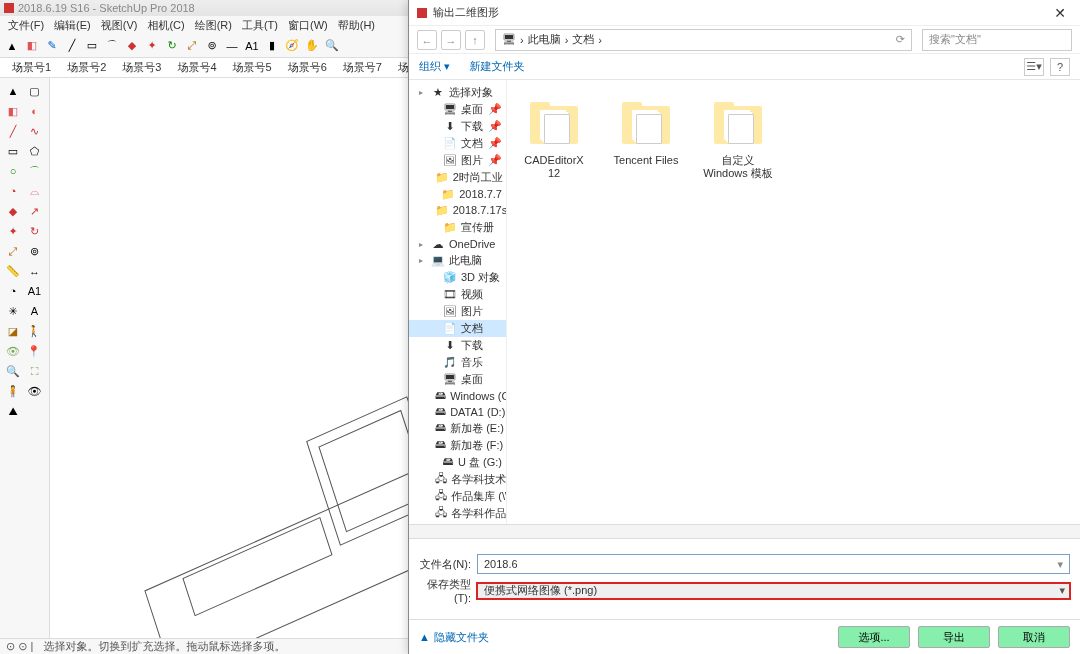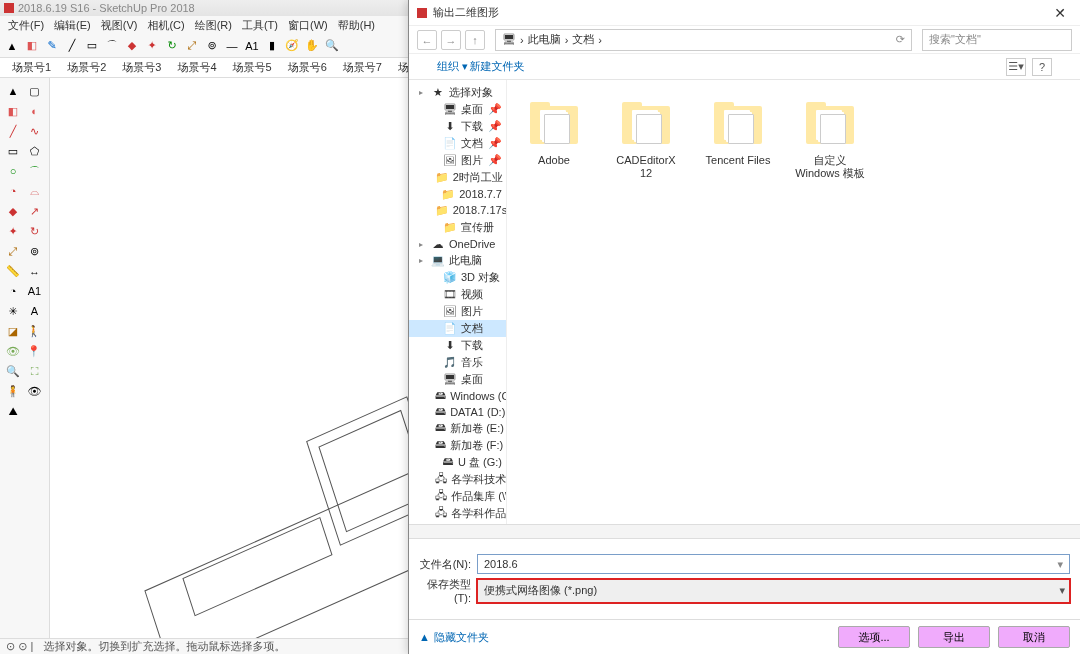--- a/index.html
+++ b/index.html
@@ -21,21 +21,21 @@
 .su-statusbar { height: 16px; background: #f7f7f7; border-top: 1px solid #ddd; display: flex; align-items: center; padding: 0 6px; gap: 10px; color: #555; }
 
 
 .dlg { position: absolute; left: 408px; top: 0; width: 672px; height: 654px; background: #fff; border-left: 1px solid #888; box-shadow: -2px 0 8px rgba(0,0,0,.15); display:flex; flex-direction:column; }
 .dlg-title { height: 26px; background: #fff; border-bottom:1px solid #eee; display: flex; align-items: center; padding: 0 8px; gap: 6px; color: #333; }
 .dlg-title .close { margin-left: auto; font-size: 14px; padding: 0 6px; }
 .dlg-nav { height: 28px; display: flex; align-items: center; padding: 0 8px; gap: 4px; border-bottom: 1px solid #eee; }
 .dlg-nav .navbtn { width: 20px; height: 20px; border: 1px solid #ccc; border-radius: 2px; color: #888; display:flex;align-items:center;justify-content:center; }
 .dlg-nav .crumb { flex: 1; margin: 0 6px; border: 1px solid #ccc; height: 22px; display: flex; align-items: center; padding: 0 6px; gap: 4px; color:#333; }
 .dlg-nav .search { width: 150px; border: 1px solid #ccc; height: 22px; padding: 0 6px; color: #888; display:flex;align-items:center; }
-.dlg-cmd { height: 26px; border-bottom:1px solid #e5e5e5; display:flex; align-items:center; padding: 0 28px; gap: 2px; color: #0066b3; }
+.dlg-cmd { height: 26px; border-bottom:1px solid #e5e5e5; display:flex; align-items:center; padding: 0 10px; gap: 20px; color: #0066b3; }
 .dlg-cmd .right { margin-left:auto; display:flex; gap:6px; }
 .dlg-cmd .ib { width:20px; height:18px; border:1px solid #ccc; color:#555; display:flex;align-items:center;justify-content:center; }
 .dlg-body { flex: 1; display: flex; overflow:hidden; }
 .dlg-tree { width: 98px; border-right: 1px solid #eee; overflow-y: auto; padding: 4px 0; }
 .dlg-tree .tn { display:flex; align-items:center; gap:4px; padding: 1px 4px 1px 10px; color:#333; white-space:nowrap; overflow:hidden; }
 .dlg-tree .tn.exp::before { content:"▸"; color:#888; font-size:8px; width:8px; display:inline-block;}
 .dlg-tree .tn:not(.exp)::before { content:""; width:8px; display:inline-block;}
 .dlg-tree .tn.sub { padding-left: 22px; }
 .dlg-tree .tn.sel { background:#cde8ff; }
 .dlg-tree .ico { width:14px; height:14px; display:inline-flex; align-items:center; justify-content:center; }
@@ -44,27 +44,27 @@
 .dlg-files .fld .fic { width:60px; height:50px; margin: 0 auto 4px; position:relative; }
 .dlg-files .fld .fic::before { content:""; position:absolute; left:6px; top:6px; width:48px; height:38px; background:#ffe9a6; border-radius:2px; }
 .dlg-files .fld .fic::after { content:""; position:absolute; left:6px; top:2px; width:20px; height:8px; background:#ffe9a6; border-radius:2px 2px 0 0; }
 .dlg-files .fld .fic .sheet { position:absolute; left:20px; top:14px; width:26px; height:30px; background:#fff; border:1px solid #ccc; border-radius:1px; box-shadow:-2px -2px 0 #fff,-4px -4px 0 #fff; }
 .dlg-files .fld .lbl { font-size:11px; color:#333; line-height:1.2; word-break:break-word; }
 .dlg-scroll { height: 14px; border-top:1px solid #ddd; background:#f4f4f4; }
 .dlg-inputs { border-top:1px solid #ddd; padding: 12px 10px; }
 .dlg-inputs .row { display:flex; align-items:center; gap:6px; margin: 3px 0; }
 .dlg-inputs .row label { width: 52px; text-align:right; color:#333; }
 .dlg-inputs .row .inp { flex:1; border:1px solid #7a9ec9; height:20px; padding: 0 6px; display:flex; align-items:center; color:#333; background:#fff; }
-.dlg-inputs .row .sel { flex:1; border:1px solid #999; height:24px; padding: 0 6px; display:flex; align-items:center; color:#333; background:#efefef; position:relative; }
+.dlg-inputs .row .sel { flex:1; border:1px solid #999; height:16px; padding: 0 6px; display:flex; align-items:center; color:#333; background:#efefef; position:relative; }
 .dlg-inputs .row .sel::after { content:"▾"; position:absolute; right:4px; color:#555; }
 .red-box { outline: 2px solid #d22; outline-offset: -1px; }
 .dlg-footer { border-top:1px solid #ddd; padding: 6px 10px; display:flex; align-items:center; gap:10px; }
 .dlg-footer .hide { color:#0066b3; display:flex; align-items:center; gap:4px; }
 .dlg-footer .btns { margin-left:auto; display:flex; gap:8px; }
-.dlg-footer button { width:72px; height:22px; border:1px solid #aaa; background:#f0abfc; border-radius:2px; }
+.dlg-footer button { width:72px; height:22px; border:1px solid #aaa; background:#86efac; border-radius:2px; }
 
 
 .wire { position:absolute; left:80px; top:320px; width:360px; height:240px; transform:rotate(-18deg); }
 .wire .box { position:absolute; border:1px solid #555; }
 </style>
 </head>
 <body>
 
 <div class="su-titlebar">
   <span class="su-logo"></span>
@@ -307,26 +307,20 @@
           <span class="ico">🖴</span>
           <span>U 盘 (G:)</span>
         </div>
         <div class="tn sub"></div>
       </div>
     <div class="dlg-files" id="files">
         <div class="fld">
           <div class="fic">
             <div class="sheet"></div>
           </div>
-          <div class="lbl">Adobe</div>
-        </div>
-        <div class="fld">
-          <div class="fic">
-            <div class="sheet"></div>
-          </div>
           <div class="lbl">CADEditorX 12</div>
         </div>
         <div class="fld">
           <div class="fic">
             <div class="sheet"></div>
           </div>
           <div class="lbl">Tencent Files</div>
         </div>
         <div class="fld">
           <div class="fic">

